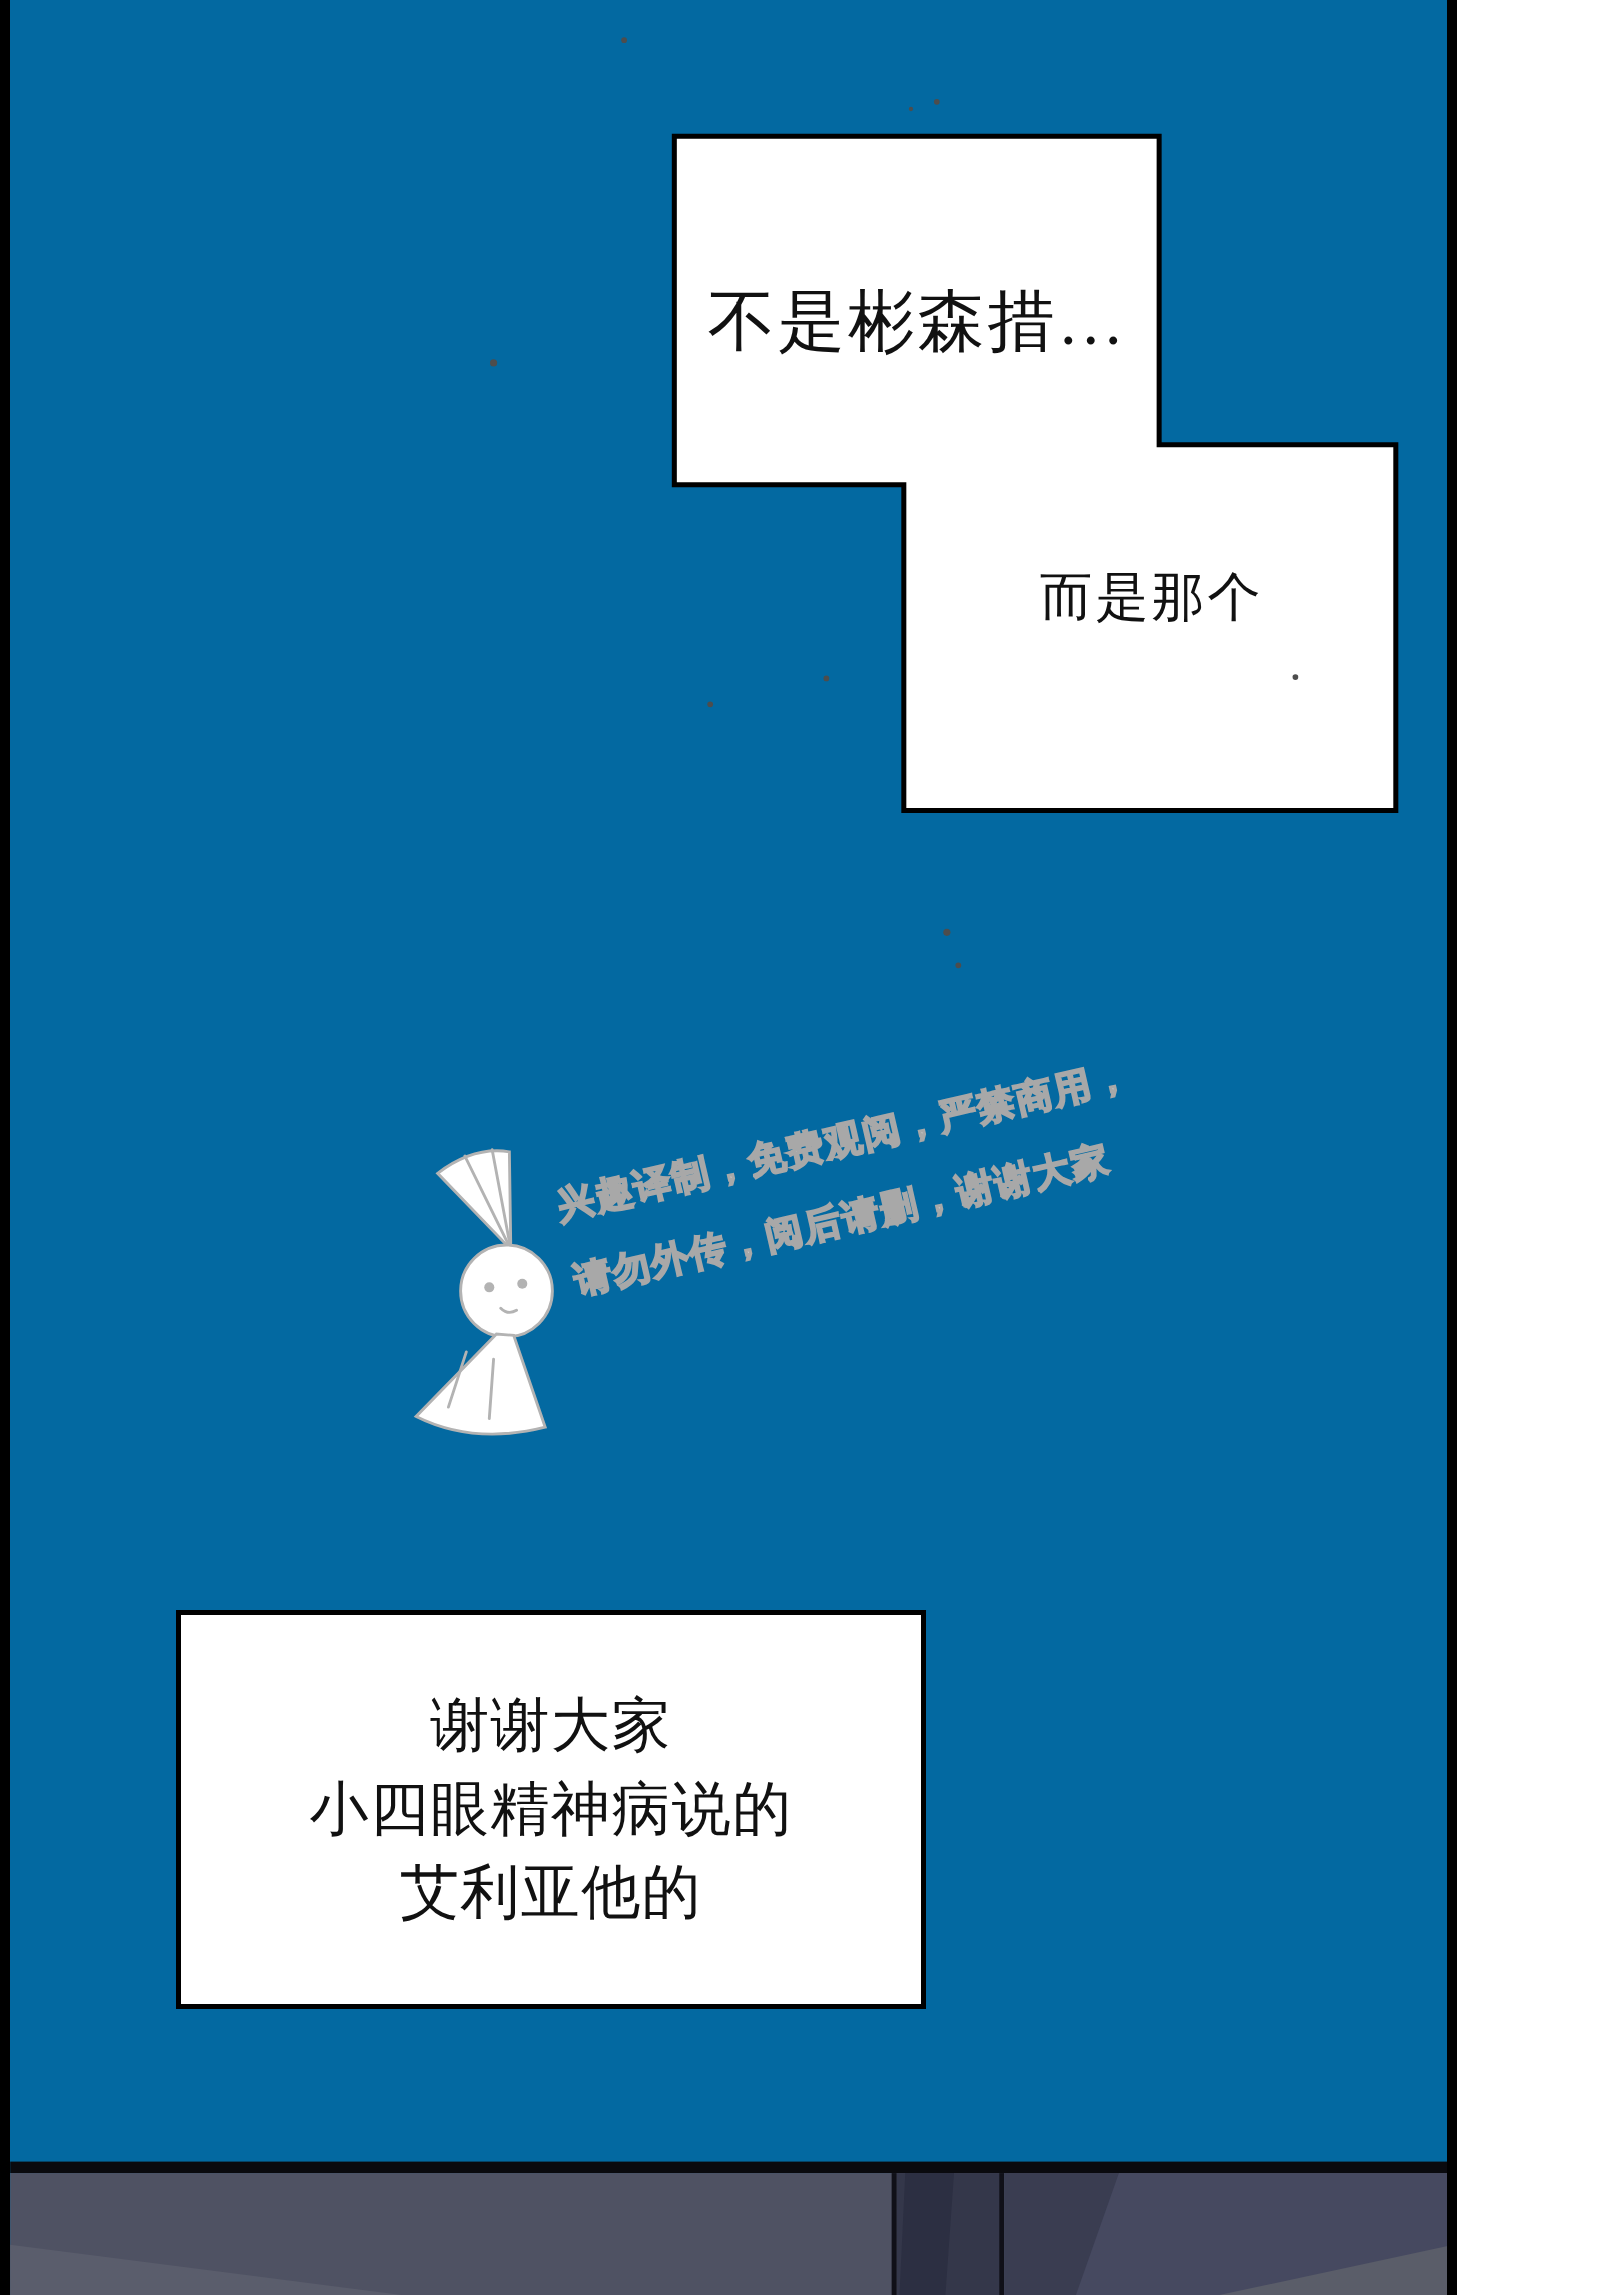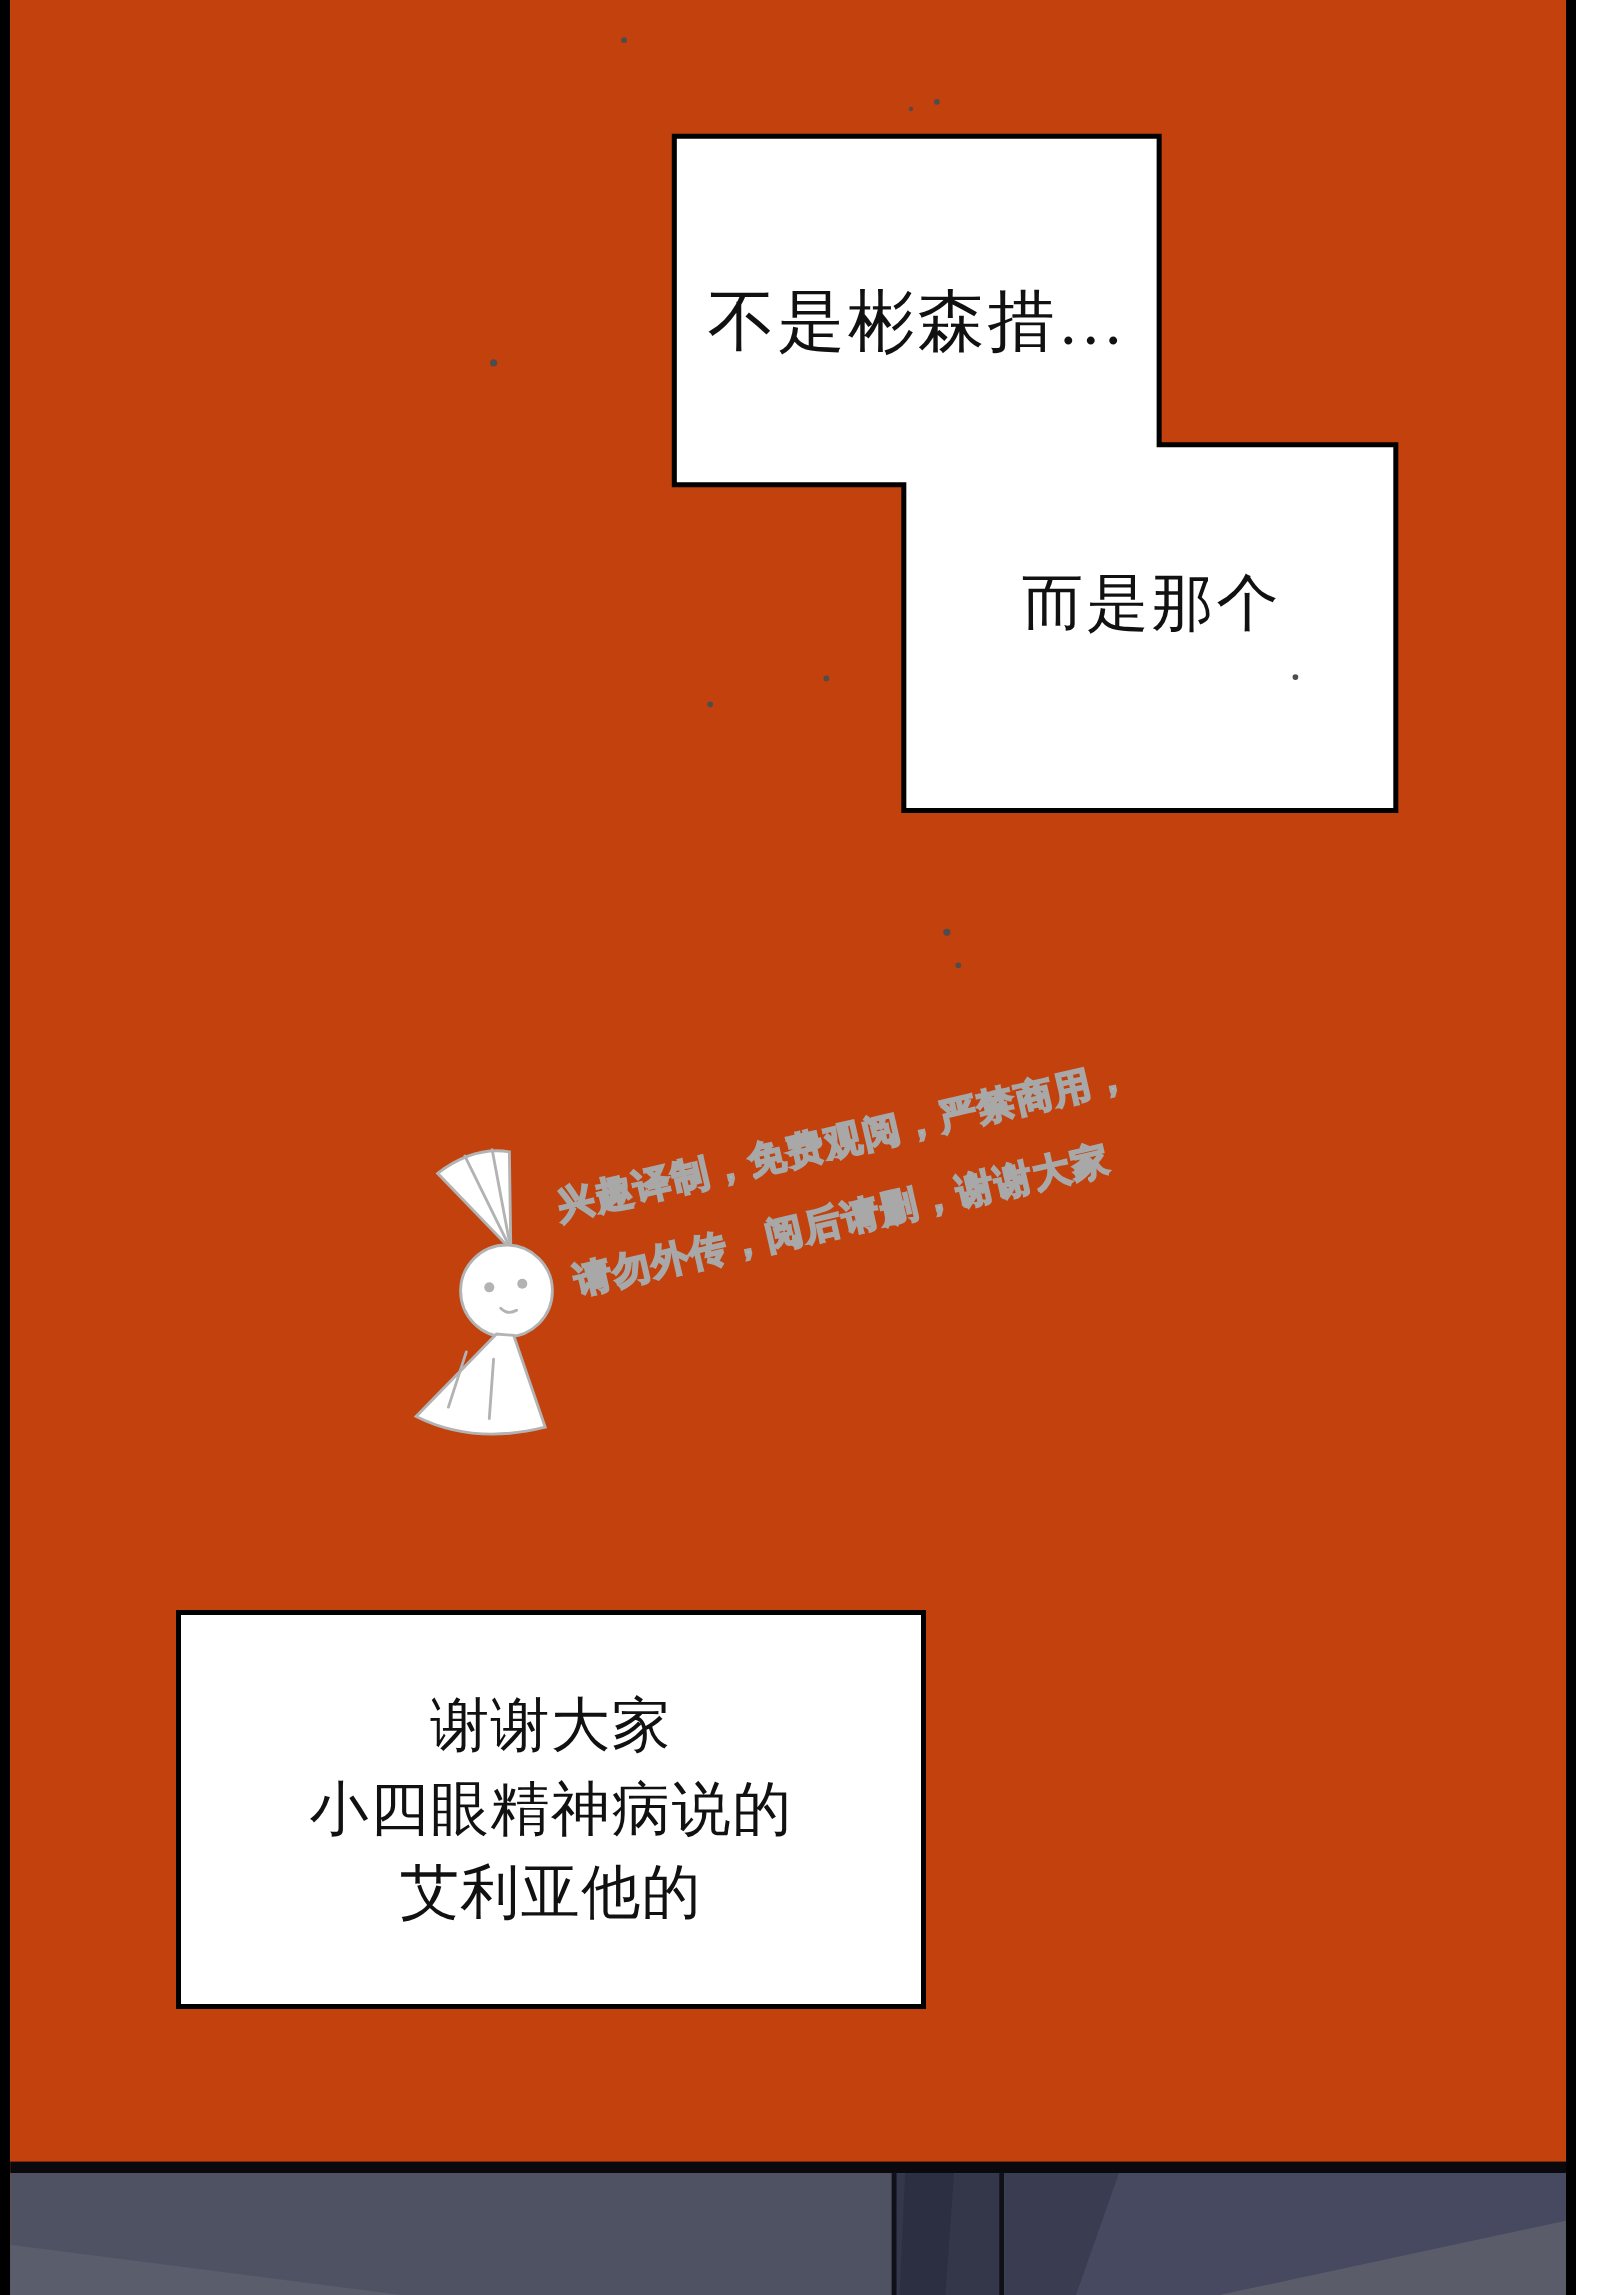--- a/index.html
+++ b/index.html
@@ -1,38 +1,38 @@
 <!DOCTYPE html>
 <html style="font-size:11.5px"><head>
 <meta charset="utf-8">
 <style>
   html,body{margin:0;padding:0;background:#ffffff;}
   .page{
     position:relative;
-    width:1576px;
+    width:1457px;
     height:2295px;
-    background:#c2410c;
+    background:#0369a1;
     overflow:hidden;
     font-family:"Liberation Serif","DejaVu Serif",serif;
     color:#111111;
   }
   .art{
     position:absolute;left:0;top:0;width:1614px;height:2295px;z-index:1;
   }
   .speech-text{
     position:absolute;z-index:3;text-align:center;color:#111111;
   }
   .speech-text span{display:block;}
   .speech-top{
     left:681px;top:281px;width:473px;
     font-size:67px;line-height:1.2;letter-spacing:2.9px;
   }
   .speech-mid{
     left:911px;top:565px;width:481px;
-    font-size:62px;line-height:1.24;letter-spacing:2.9px;
+    font-size:53px;line-height:1.24;letter-spacing:2.9px;
   }
   .speech-box{
     position:absolute;z-index:3;
     left:176px;top:1610px;width:750px;height:399px;
     border:5px solid #000000;box-sizing:border-box;
     background:#ffffff;
     display:flex;align-items:center;justify-content:center;
   }
   .speech-box .inner{
     text-align:center;font-size:59px;line-height:1.42;letter-spacing:1.4px;color:#111;

